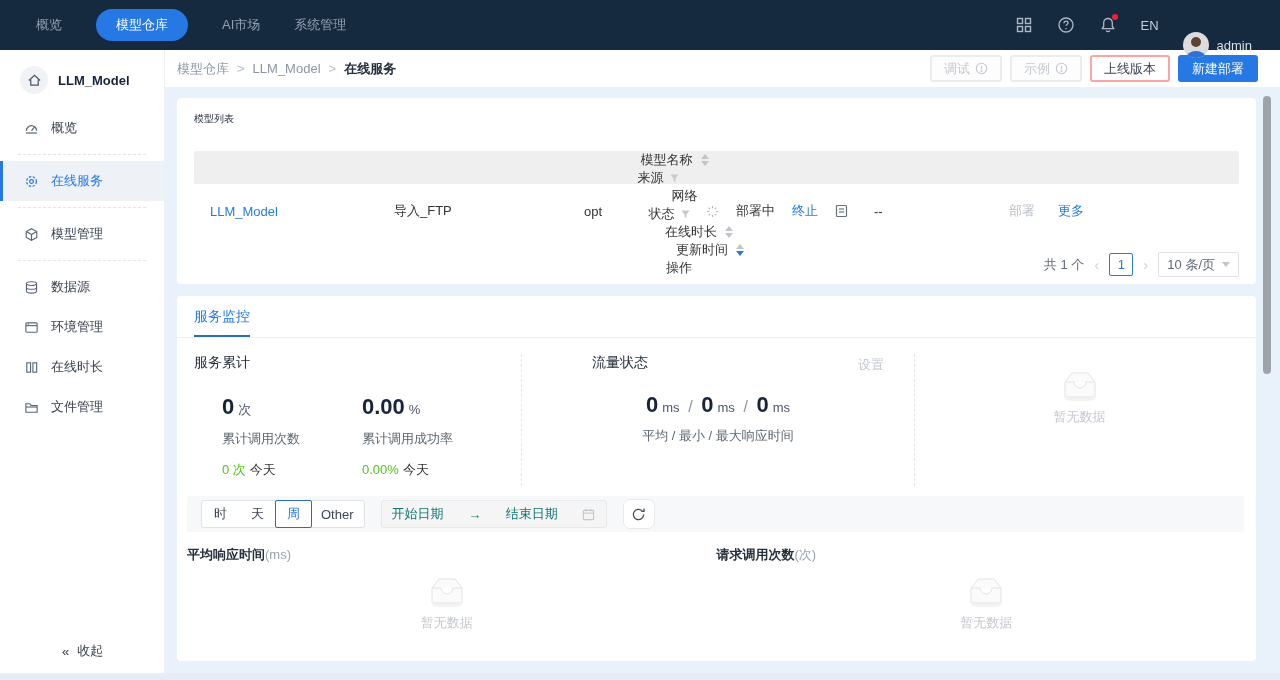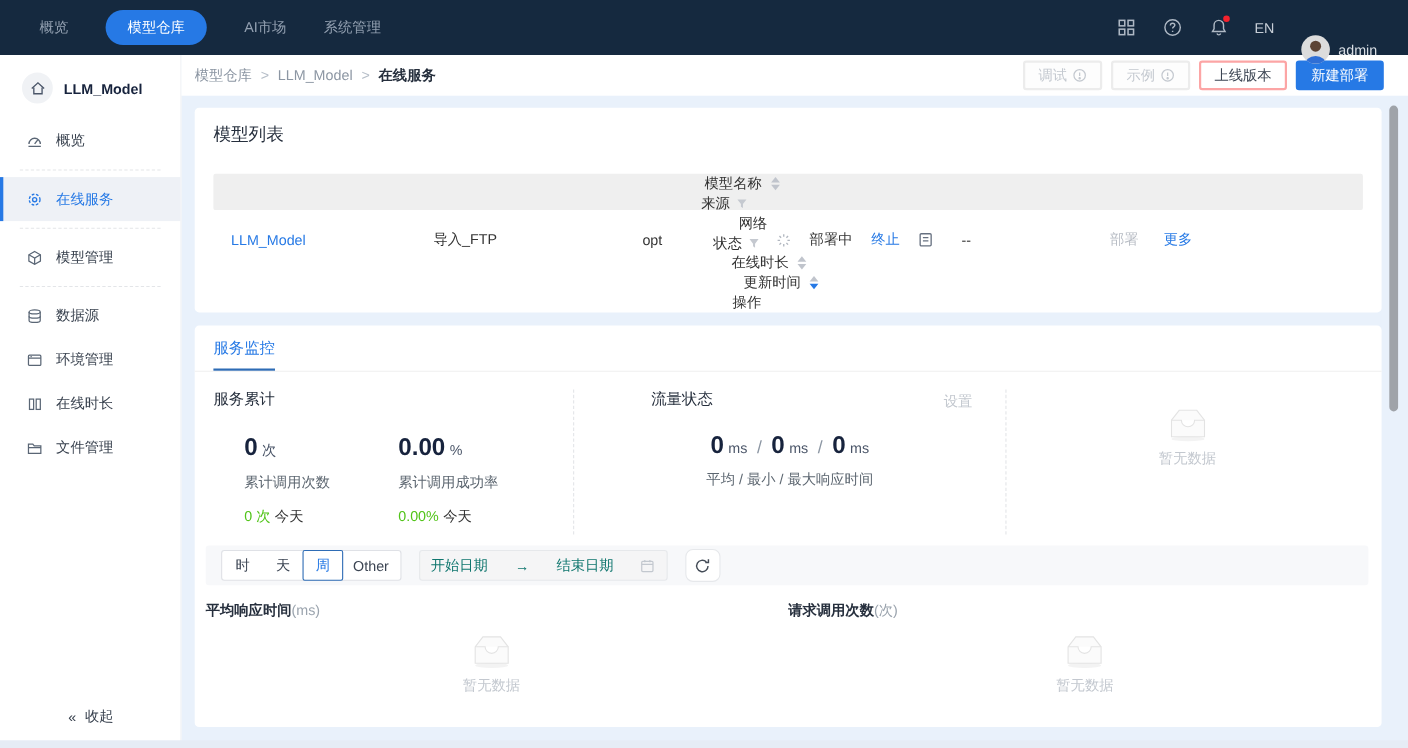--- a/index.html
+++ b/index.html
@@ -40,21 +40,21 @@
   .btn { height:27px; padding:0 12px; border-radius:3px; border:2px solid #fca5a5; background:#fff; display:inline-flex; align-items:center; gap:5px; cursor:pointer; color:#3c4553; font-size:13px; }
   .btn.disabled { color:#c3c8cf; border-color:#ececec; background:#fdfdfd; cursor:not-allowed; }
   .btn.primary { background:#2679e5; border-color:#2679e5; color:#fff; }
 
   .card { position:absolute; left:12px; width:1079px; background:#fff; border-radius:4px; }
   .card1 { top:48px; height:186px; }
   .card2 { top:246px; height:365px; }
 
   
   .card1 { padding:14px 17px 0; }
-  .card-title { color:#262f3d; font-size:16px; }
+  .card-title { color:#262f3d; font-size:10px; }
   .tbl-head { display:flex; background:#efefef; height:33px; align-items:center; margin-top:25px; border-radius:2px;flex-direction:column; }
   .tbl-row { display:flex; align-items:center; height:54px; border-bottom:0; }
   .th, .td { padding-left:0; display:flex; align-items:center; gap:5px; }
   .c0{width:184px;} .c1{width:190px;} .c2{width:122px;} .c3{width:168px;} .c4{width:135px;} .c5{width:113px;} .c6{width:133px;}
   .th { color:#333; padding-left:16px; }
   .td { padding-left:16px; }
   .th:first-child, .td:first-child { padding-left:16px; }
   .sorters { display:inline-flex; flex-direction:column; gap:2px; margin-left:3px; }
   .car-up { width:0;height:0;border-left:4px solid transparent;border-right:4px solid transparent;border-bottom:5px solid #c0c4cc; }
   .car-dn { width:0;height:0;border-left:4px solid transparent;border-right:4px solid transparent;border-top:5px solid #c0c4cc; }
@@ -355,20 +355,30 @@
       </div>
       <div class="td c4">
           <span>--</span>
         </div>
       <div class="td c6">
         <span class="muted-op">部署</span>
         <span class="link" style="margin-left:18px">更多</span>
       </div>
     </div>
 
+    <div class="pagination">
+      <span>共 1 个</span>
+      <span class="pg-arrow">‹</span>
+      <span class="pg-num">1</span>
+      <span class="pg-arrow">›</span>
+      <span class="pg-size">
+        <span>10 条/页</span>
+        <span class="chev-dn"></span>
+      </span>
+    </div>
   </div>
 
   <div class="card card2">
     <div class="tabs-row">
       <span class="tab">服务监控</span>
     </div>
 
     <div class="monitor-body">
       <div class="mcol1">
         <div class="sec-label">服务累计</div>

